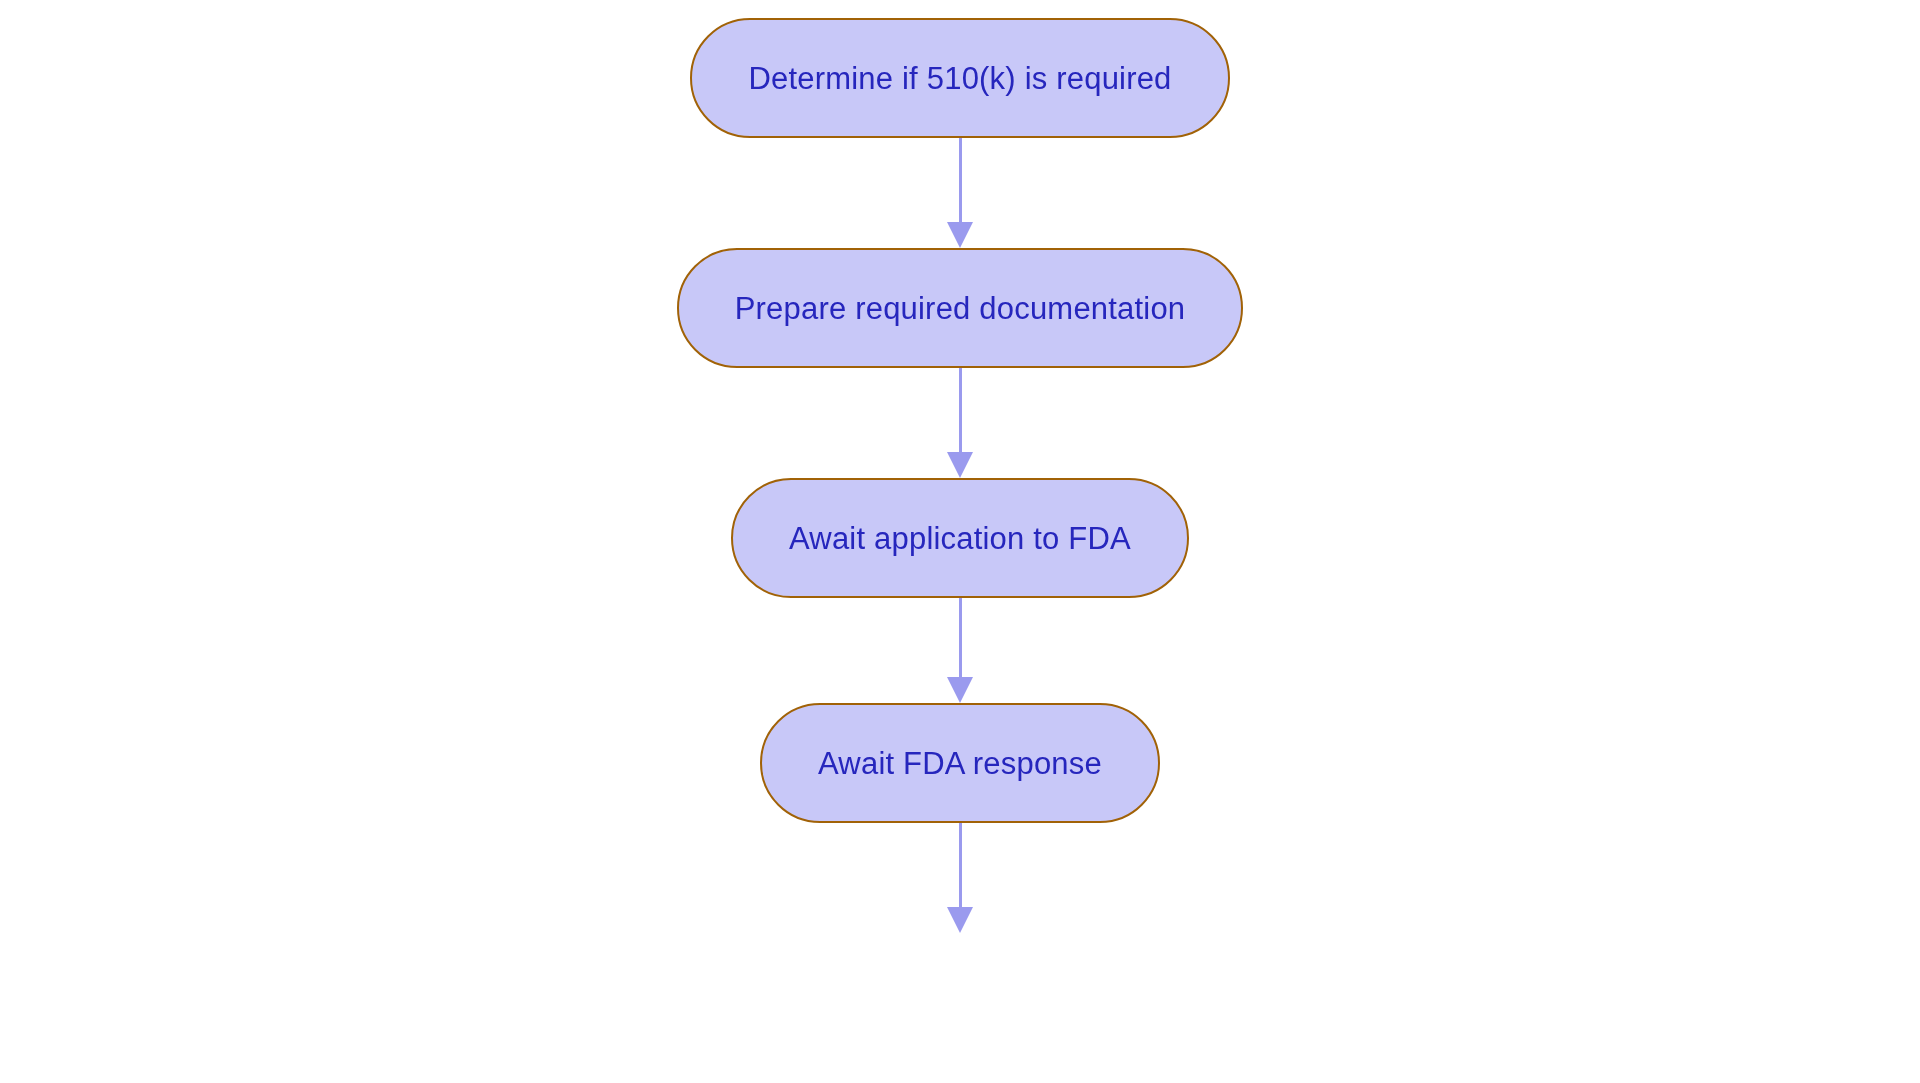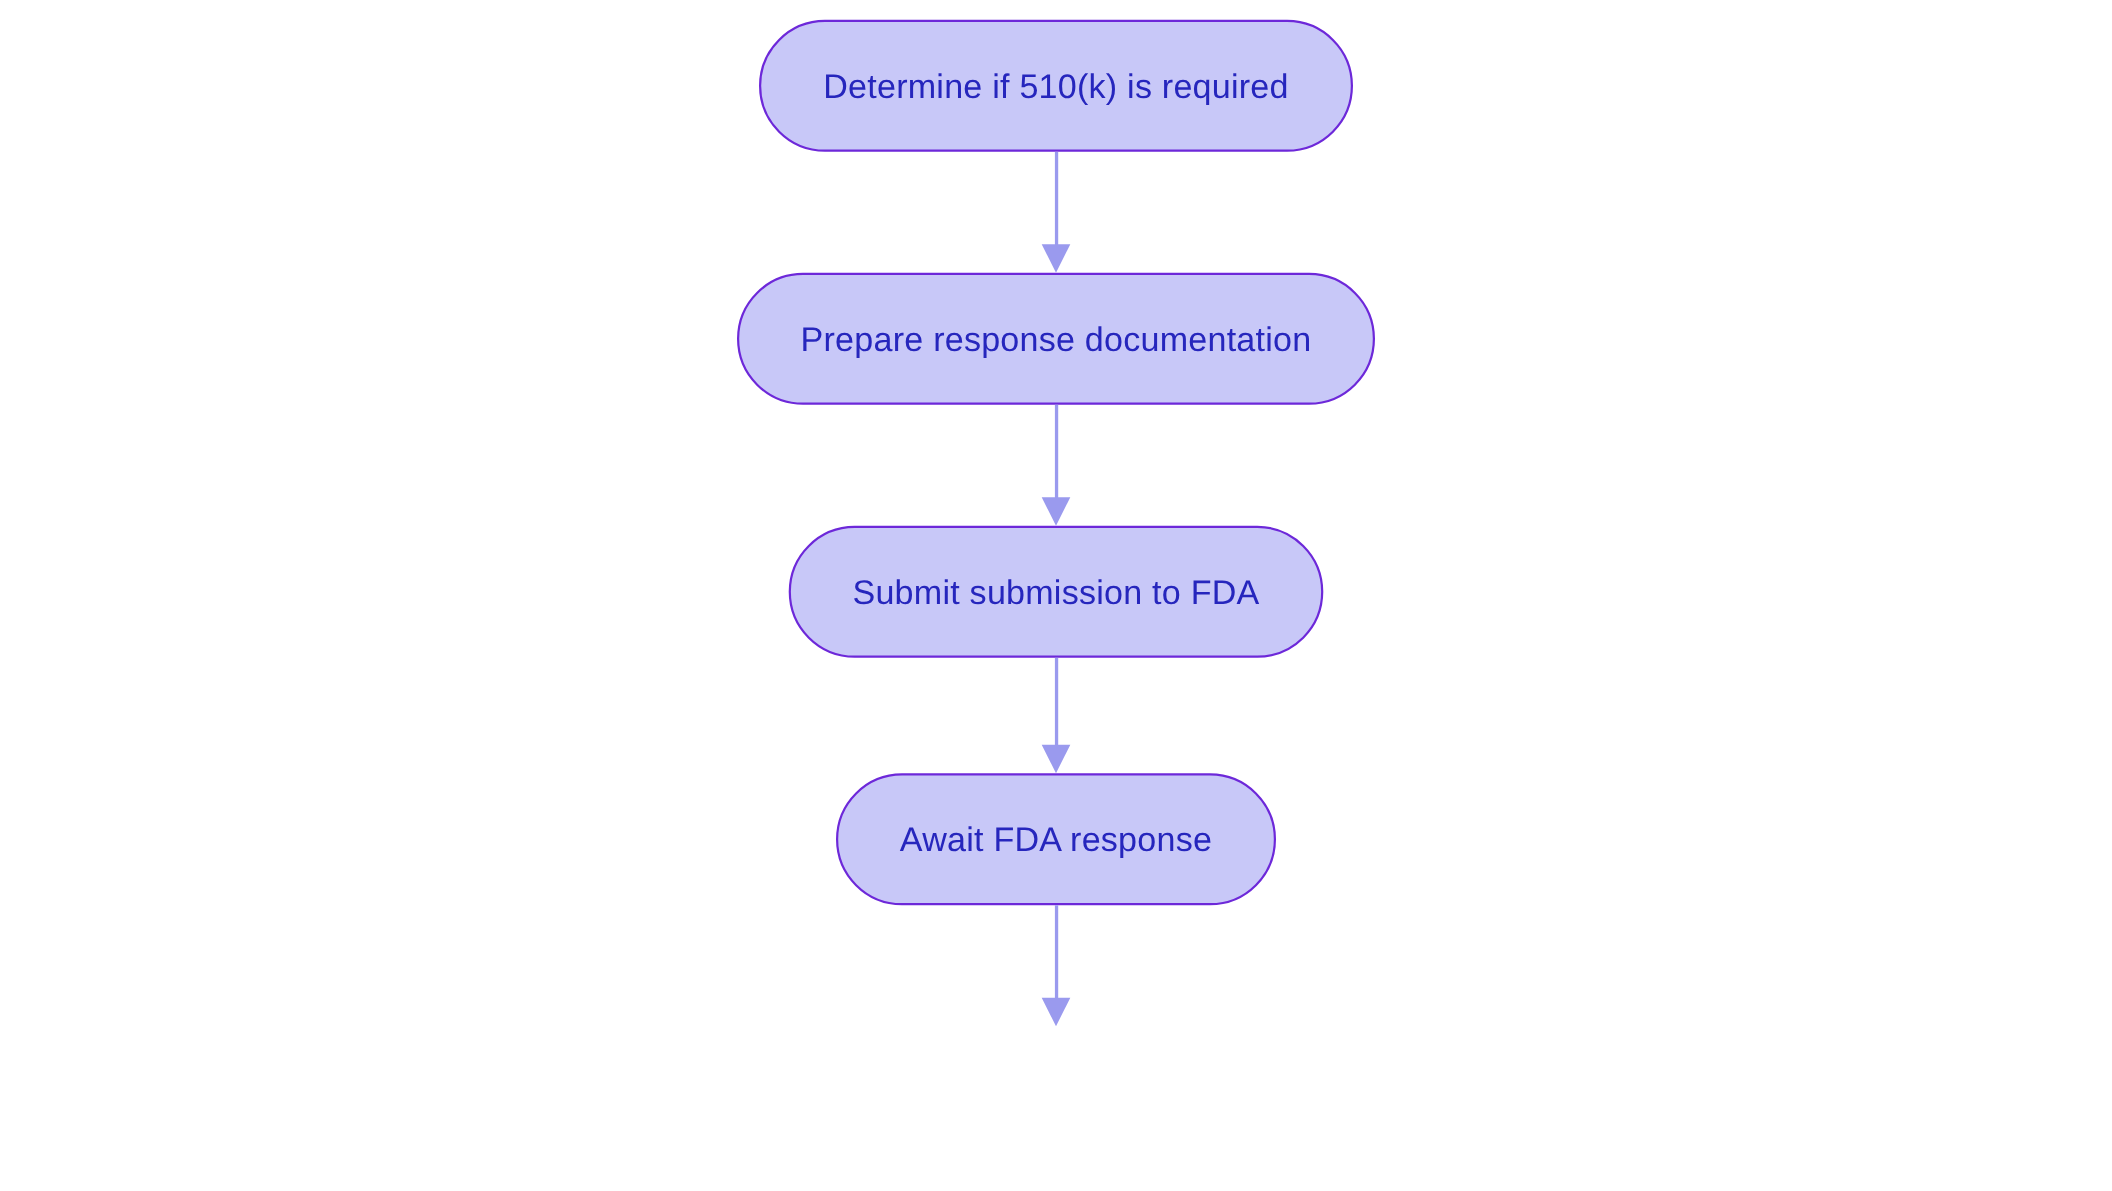--- a/index.html
+++ b/index.html
@@ -33,21 +33,21 @@
     padding-top: 18px;
   }
 
   .flow-node {
     display: flex;
     align-items: center;
     justify-content: center;
     height: 120px;
     border-radius: 60px;
     background: #c8c8f8;
-    border: 2px solid #6d28d9;
+    border: 2px solid #a16207;
     box-sizing: border-box;
     padding: 0 56px;
     white-space: nowrap;
     flex: 0 0 auto;
   }
 
   .flow-node-label {
     font-family: "Liberation Sans", "DejaVu Sans", sans-serif;
     font-size: 31px;
     font-weight: 400;
@@ -98,30 +98,30 @@
     <div class="flow-node">
       <span class="flow-node-label">Determine if 510(k) is required</span>
     </div>
 
     <div class="flow-connector gap-1">
       <div class="connector-line"></div>
       <div class="connector-arrowhead"></div>
     </div>
 
     <div class="flow-node">
-      <span class="flow-node-label">Prepare response documentation</span>
+      <span class="flow-node-label">Prepare required documentation</span>
     </div>
 
     <div class="flow-connector gap-2">
       <div class="connector-line"></div>
       <div class="connector-arrowhead"></div>
     </div>
 
     <div class="flow-node">
-      <span class="flow-node-label">Submit submission to FDA</span>
+      <span class="flow-node-label">Await application to FDA</span>
     </div>
 
     <div class="flow-connector gap-3">
       <div class="connector-line"></div>
       <div class="connector-arrowhead"></div>
     </div>
 
     <div class="flow-node">
       <span class="flow-node-label">Await FDA response</span>
     </div>

